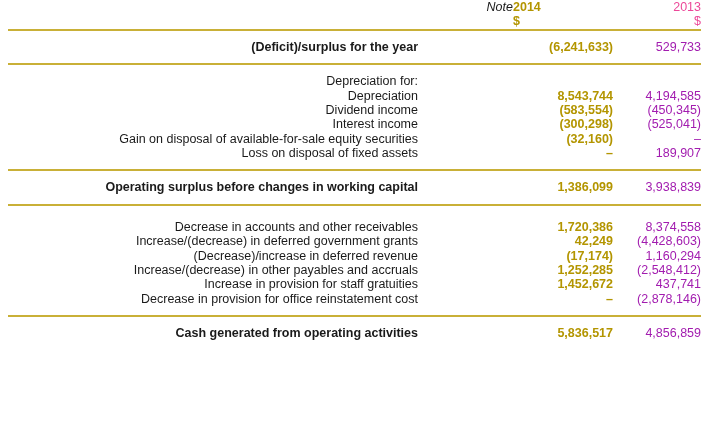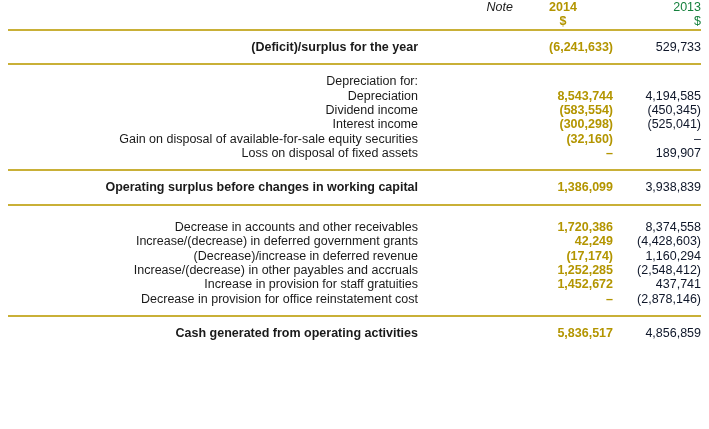--- a/index.html
+++ b/index.html
@@ -39,34 +39,34 @@
 
   .num, .note-cell {
     text-align: right;
     white-space: nowrap;
   }
   .cur {
     color: #b39500;
     font-weight: bold;
   }
   .prev {
-    color: #0f172a;
+    color: #a21caf;
   }
   .hdr-note {
     font-style: italic;
     color: #1a1a1a;
     text-align: right;
   }
   .hdr-year-cur {
     color: #b39500;
     font-weight: bold;
-    text-align: center;
+    text-align: left;
   }
   .hdr-year-prev {
-    color: #15803d;
+    color: #ec4899;
     text-align: right;
   }
   .row-header td { padding-bottom: 4px; }
   .row-currency td { padding-bottom: 5px; }
 
   .rule td {
     border-bottom: 2px solid #c9b037;
     height: 0;
     font-size: 0;
     line-height: 0;

